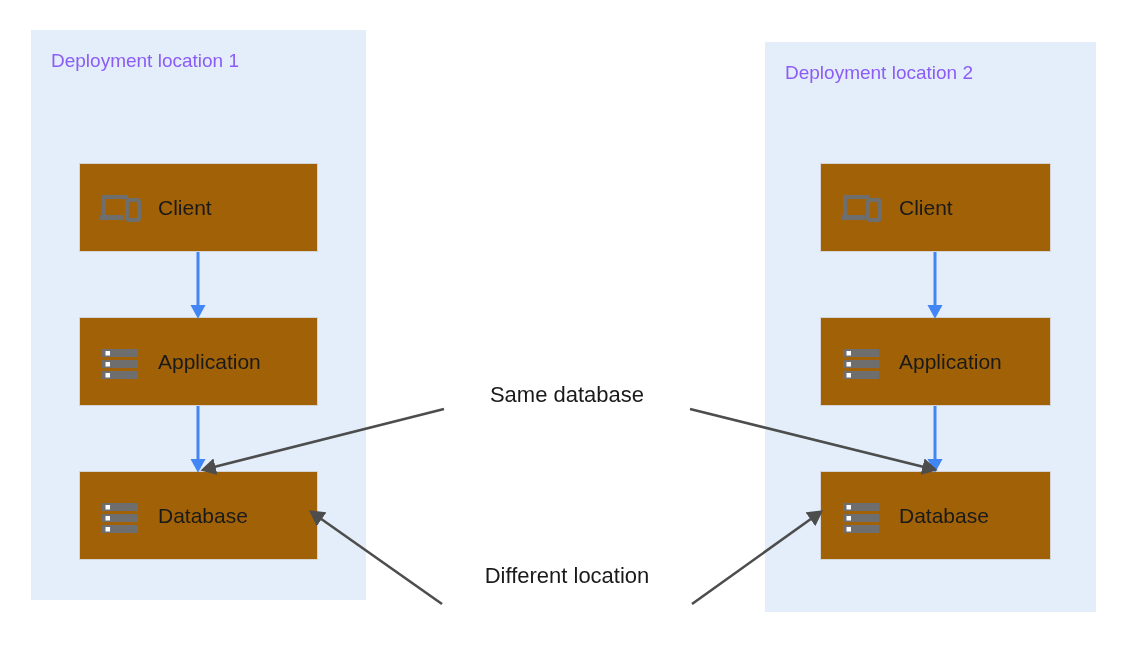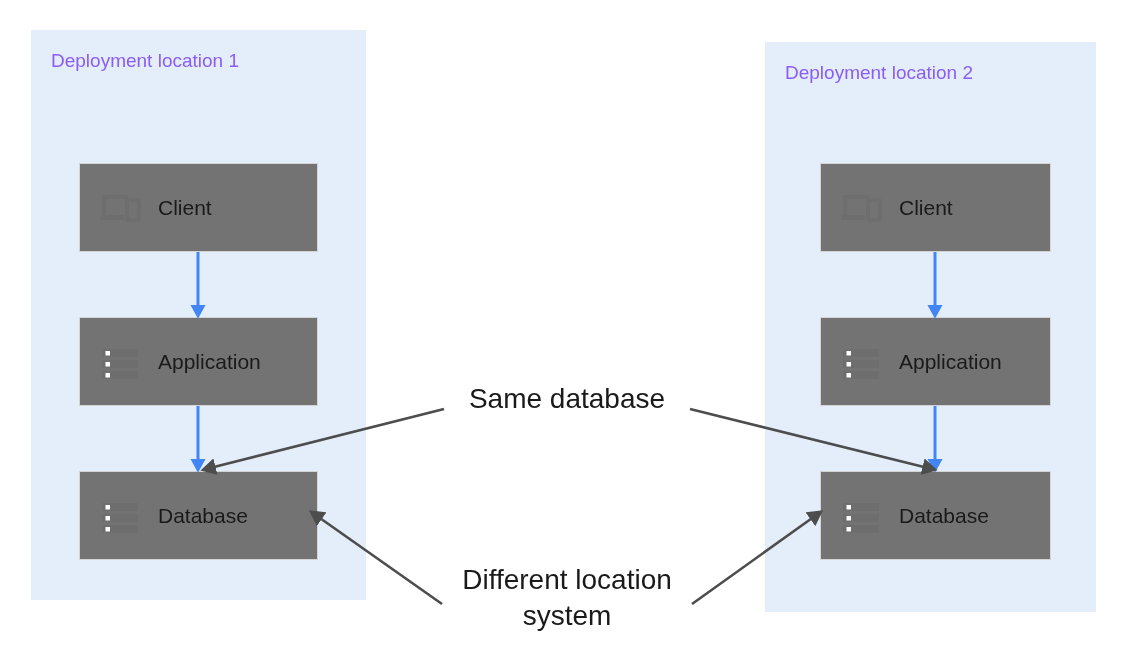--- a/index.html
+++ b/index.html
@@ -28,21 +28,21 @@
     position: absolute;
     left: 20px;
     top: 20px;
     font-size: 19px;
     color: #8b5cf6;
     font-family: "Liberation Sans", sans-serif;
     white-space: nowrap;
   }
   .node {
     position: absolute;
-    background: #737373;
+    background: #a16207;
     border: 1px solid #d4d4d4;
     box-sizing: border-box;
     display: flex;
     align-items: center;
     justify-content: flex-start;
   }
   .node .icon {
     width: 44px;
     height: 44px;
     margin-left: 18px;
@@ -51,21 +51,21 @@
   }
   .node .node-label {
     font-size: 21px;
     color: #1a1a1a;
     margin-left: 16px;
     font-family: "Liberation Sans", sans-serif;
     white-space: nowrap;
   }
   .annotation {
     position: absolute;
-    font-size: 28px;
+    font-size: 22px;
     color: #1a1a1a;
     text-align: center;
     line-height: 1.3;
     font-family: "Liberation Sans", sans-serif;
   }
   svg.overlay {
     position: absolute;
     left: 0; top: 0;
     width: 1132px;
     height: 662px;
@@ -204,16 +204,15 @@
 
     <line x1="692" y1="604" x2="815" y2="516" stroke="#4d4d4d" stroke-width="2.6" marker-end="url(#gray-arrow)"></line>
   </svg>
 
   <div class="annotation" style="left:455px; top:381px; width:224px;">
     <div>Same database</div>
   </div>
 
   <div class="annotation" style="left:448px; top:562px; width:238px;">
     <div>Different location</div>
-    <div>system</div>
   </div>
 
 </div>
 
 </body></html>

